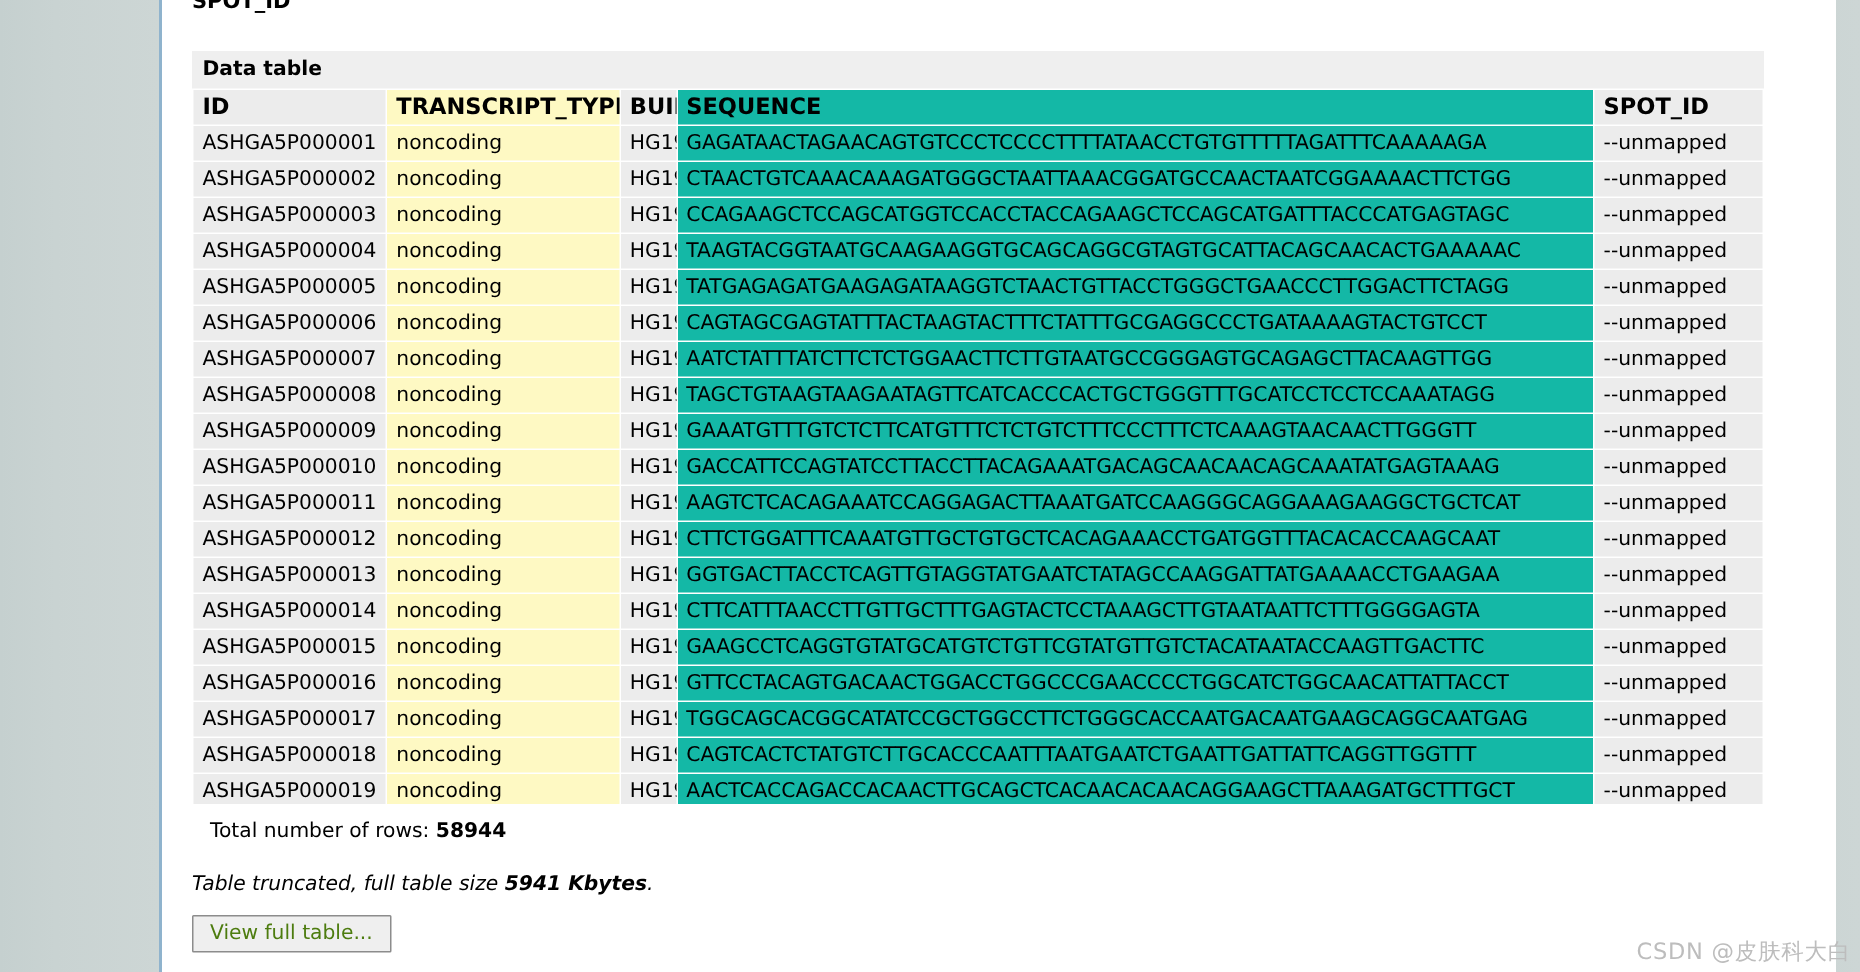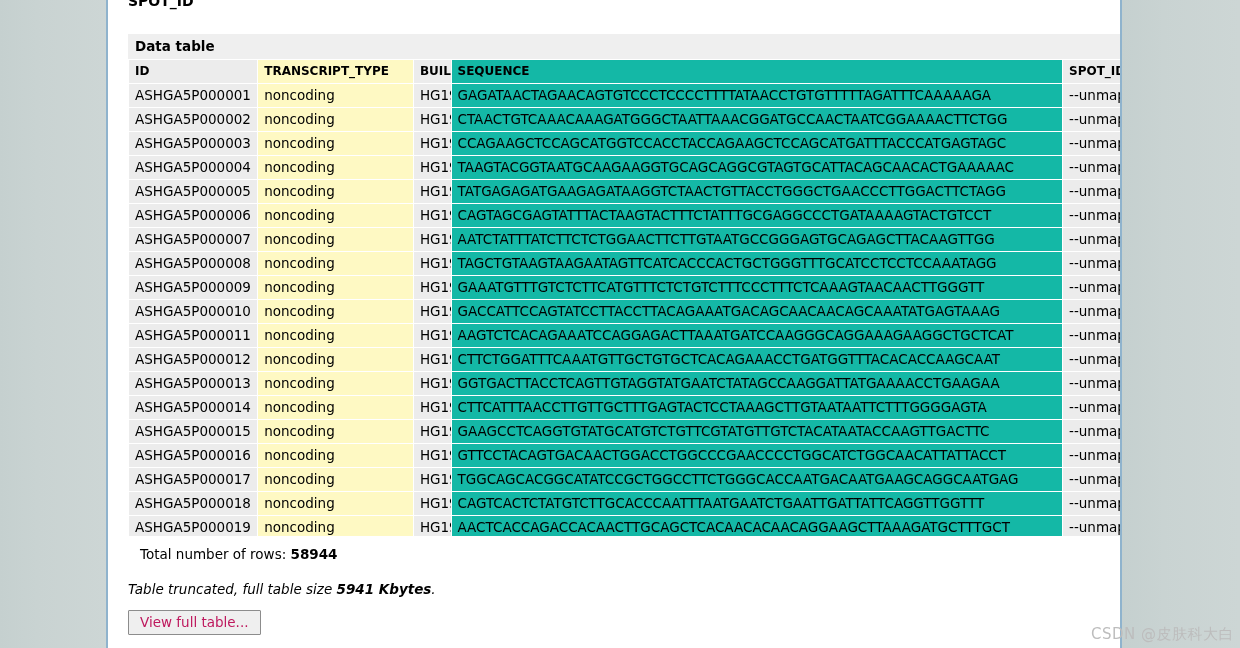--- a/index.html
+++ b/index.html
@@ -39,21 +39,21 @@
     height: 648px;
     background: #8fb3cd;
   }
   .rail-edge.left  { left: 106px; }
   .rail-edge.right { left: 1120px; }
 
   .content-pane {
     position: absolute;
     left: 108px;
     top: 0;
-    width: 1012px;
+    width: 1116px;
     height: 648px;
     background: #ffffff;
     overflow: hidden;
   }
 
   
   .pane-inner {
     position: absolute;
     left: 20px;
     top: 0;
@@ -114,21 +114,21 @@
     vertical-align: top;
     white-space: nowrap;
     overflow: hidden;
     line-height: 16px;
     font-weight: normal;
     color: #000;
   }
 
   table.data th {
     font-weight: bold;
-    font-size: 12px;
+    font-size: 15px;
   }
 
   
   .col-0 { background: #ececec; }
   .col-1 { background: #fef9c3; }
   .col-2 { background: #ececec; }
   .col-3 { background: #14b8a6; }
   .col-4 { background: #ececec; }
 
   
@@ -155,21 +155,21 @@
   .footer .line1 { position: absolute; top: 6px;  left: 0; white-space: nowrap; margin-left: 12px; }
   .footer .line2 { position: absolute; top: 41px; left: 0; white-space: nowrap; font-style: italic; }
   .footer b { font-weight: bold; }
 
   .view-full-btn {
     position: absolute;
     top: 70px;
     left: 0;
     font-family: "DejaVu Sans", "Liberation Sans", sans-serif;
     font-size: 13.5px;
-    color: #be185d;
+    color: #4d7c0f;
     background: #efefef;
     border: 1px solid #8c8c8c;
     border-radius: 1px;
     padding: 3px 11px 4px 11px;
     line-height: 16px;
     cursor: pointer;
   }
 
   
   .watermark {

